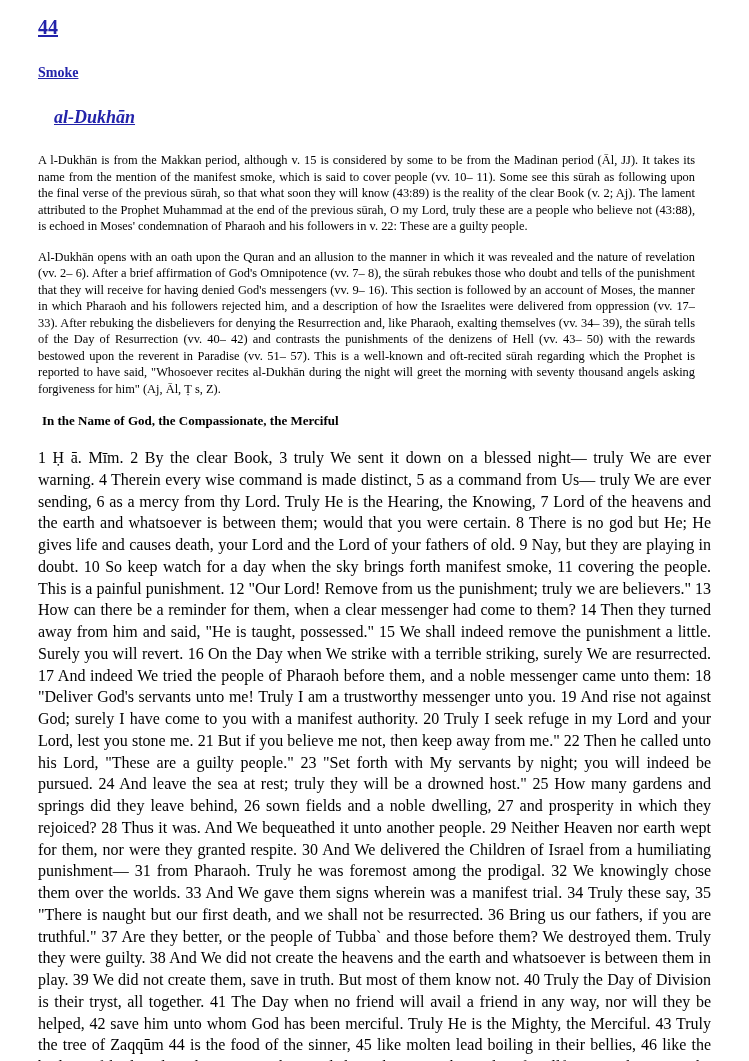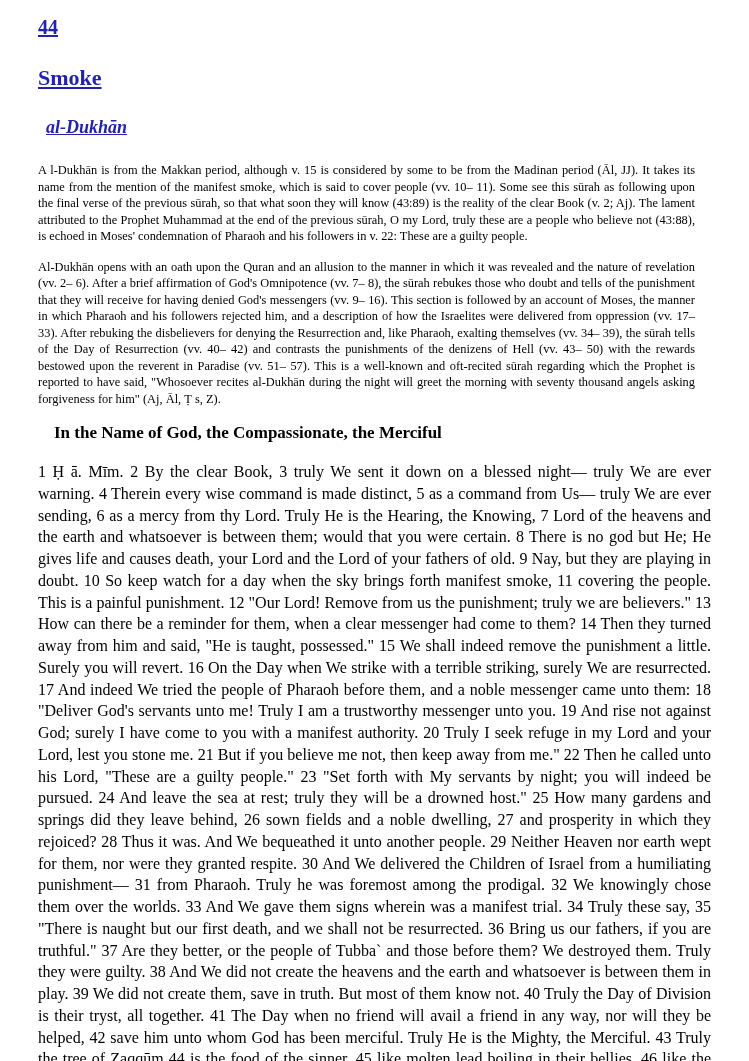--- a/index.html
+++ b/index.html
@@ -23,44 +23,44 @@
   .chapter-number {
     font-family: "Liberation Serif", serif;
     font-size: 20px;
     font-weight: bold;
     color: #2222aa;
     text-decoration: underline;
     margin: 0 0 26px 0;
     letter-spacing: 0px;
   }
   .chapter-title {
-    font-size: 22px;
+    font-size: 14px;
     font-weight: bold;
     color: #2222aa;
     text-decoration: underline;
     margin: 0 0 26px 0;
   }
   .chapter-title-arabic {
     font-size: 18px;
     font-weight: bold;
     font-style: italic;
     color: #2222aa;
     text-decoration: underline;
-    margin: 0 0 24px 8px;
+    margin: 0 0 24px 16px;
   }
   p.intro {
     font-size: 12.4px;
     line-height: 1.33;
     text-align: justify;
     margin: 0 16px 14px 0;
   }
   .basmala {
-    font-size: 17px;
+    font-size: 13px;
     font-weight: bold;
-    margin: 16px 0 18px 16px;
+    margin: 16px 0 18px 4px;
   }
   .verses {
     font-size: 16px;
     line-height: 1.36;
     text-align: justify;
     margin: 0 0 16px 0;
   }
   .commentary-heading {
     font-size: 18px;
     font-weight: bold;

